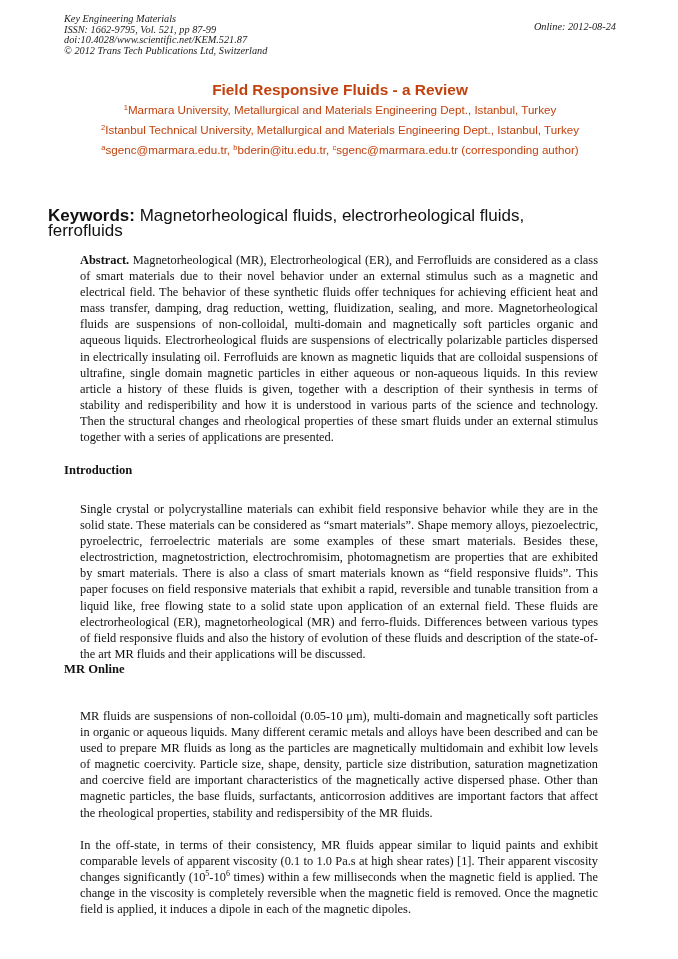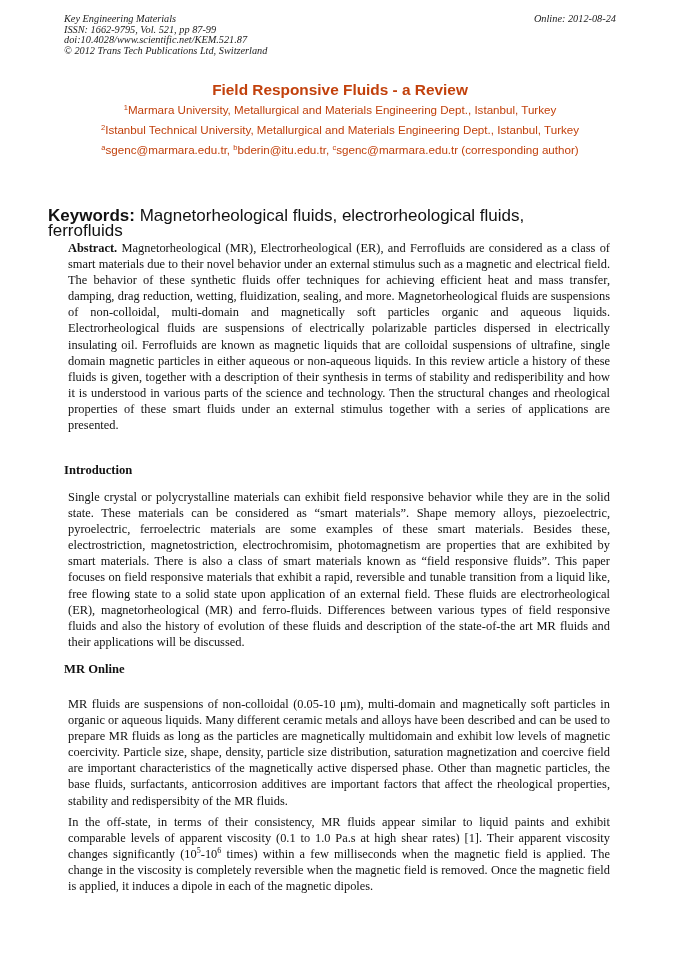--- a/index.html
+++ b/index.html
@@ -1,32 +1,32 @@
 <!DOCTYPE html>
 <html><head>
 <meta charset="utf-8">
 <style>
   html, body { margin: 0; padding: 0; background: #ffffff; }
   body { width: 678px; height: 959px; position: relative; overflow: hidden; color: #111; }
   .page { position: absolute; left: 0; top: 0; width: 678px; height: 959px; }
   .header { position: absolute; left: 64px; top: 14px; width: 552px;
             font-family: "Liberation Serif", serif; font-style: italic; font-size: 10.3px; line-height: 10.6px; color: #222; }
-  .header .online { position: absolute; right: 0; top: 0; }
+  .header .online { position: absolute; right: 0; top: 8px; }
   .title-block { position: absolute; left: 64px; top: 80px; width: 552px; text-align: center;
                  font-family: "Liberation Sans", sans-serif; color: #c2410c; }
   .title { font-weight: bold; font-size: 15.4px; line-height: 20px; margin: 0; }
   .authors { font-size: 15px; line-height: 22px; margin: 0; }
   .affil { font-size: 11.6px; line-height: 20px; margin: 0; }
   sup { font-size: 65%; line-height: 0; position: relative; vertical-align: baseline; top: -0.55em; }
   .keywords { position: absolute; left: 48px; top: 208px; width: 552px;
               font-family: "Liberation Sans", sans-serif; font-size: 17px; line-height: 15px; }
   .keywords b { font-weight: bold; }
   .body { position: absolute; left: 64px; width: 550px;
           font-family: "Liberation Serif", serif; font-size: 12.4px; line-height: 16.1px; text-align: justify; }
-  .body p { margin: 4px; }
+  .body p { margin: 16px; }
   .body b { font-weight: bold; }
   .heading { position: absolute; left: 64px; font-family: "Liberation Serif", serif; font-weight: bold; font-size: 12.6px; line-height: 16px; }
 </style>
 </head>
 <body>
 
 <div class="page">
 
   <div class="header">
     <div>Key Engineering Materials</div>

